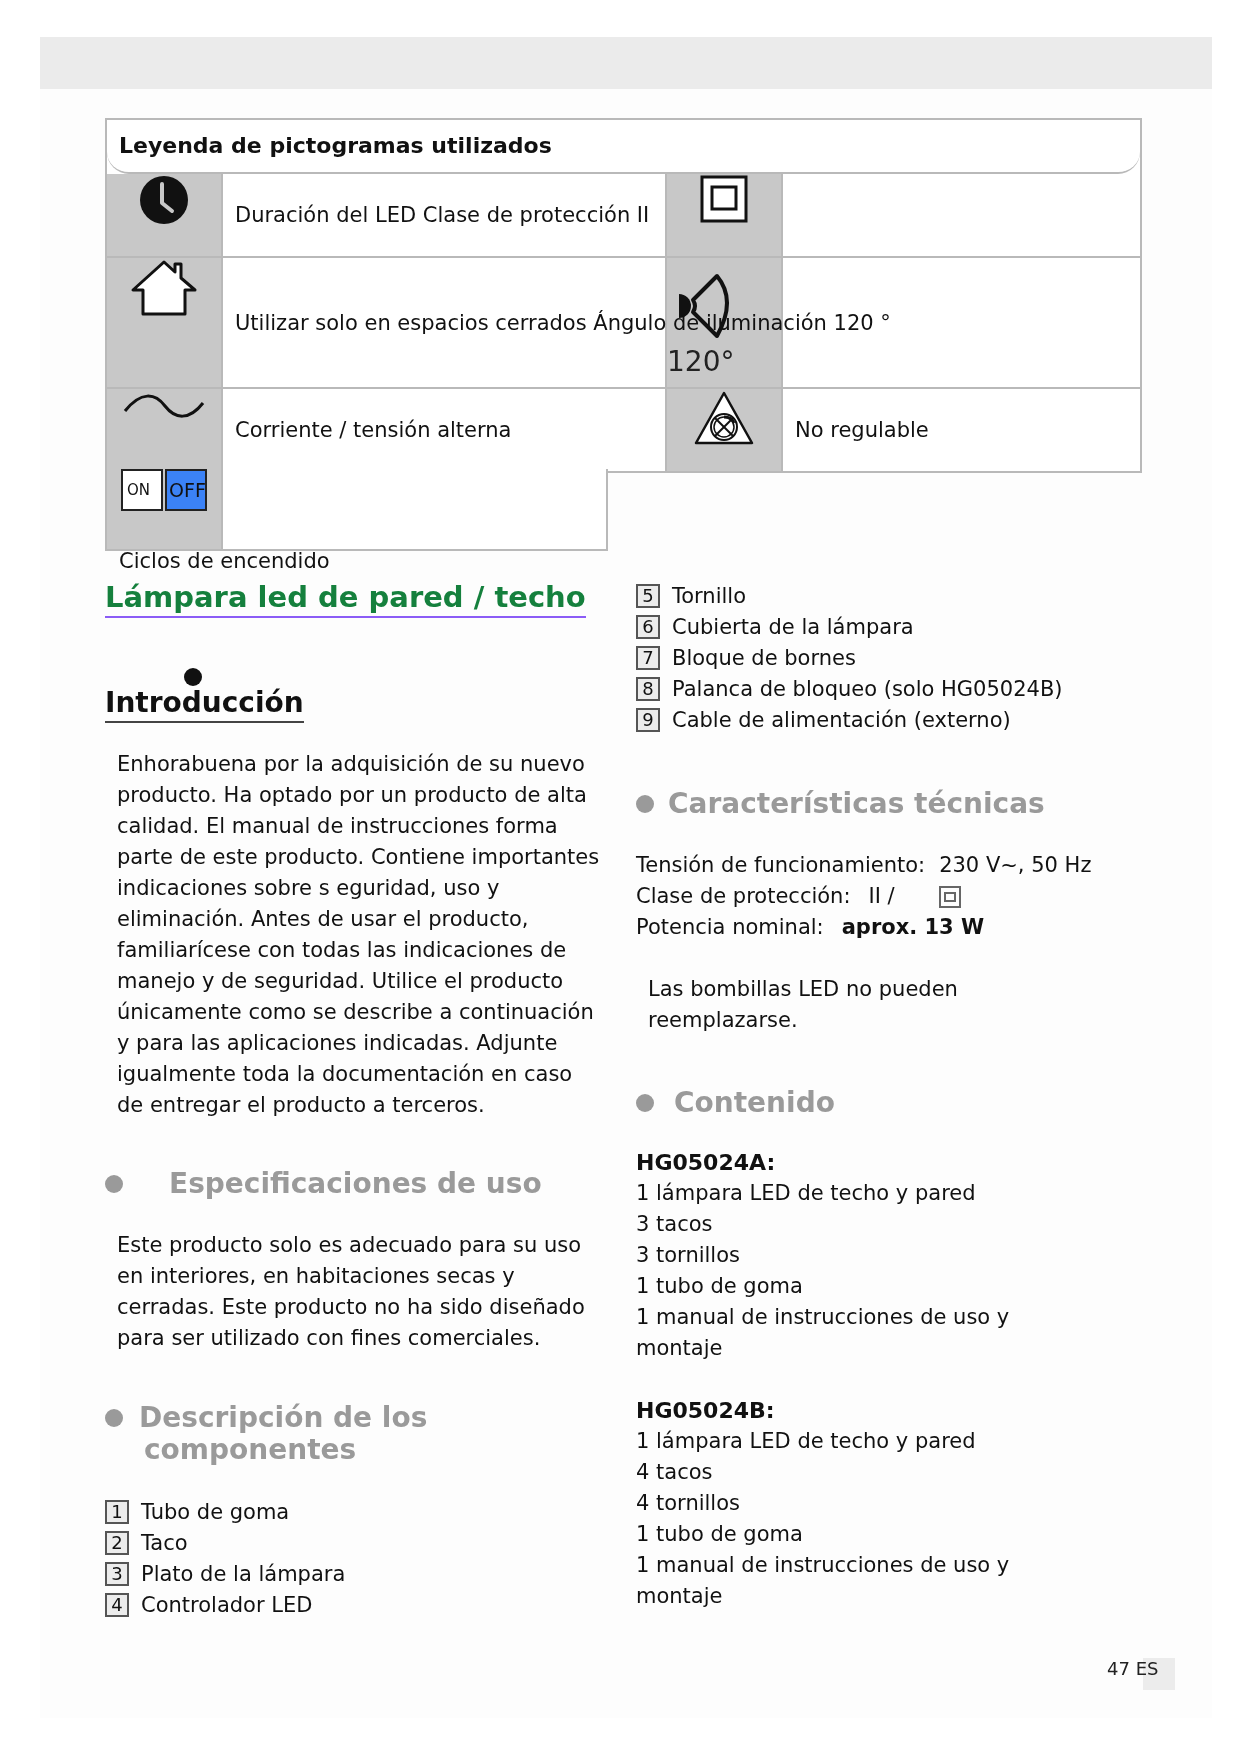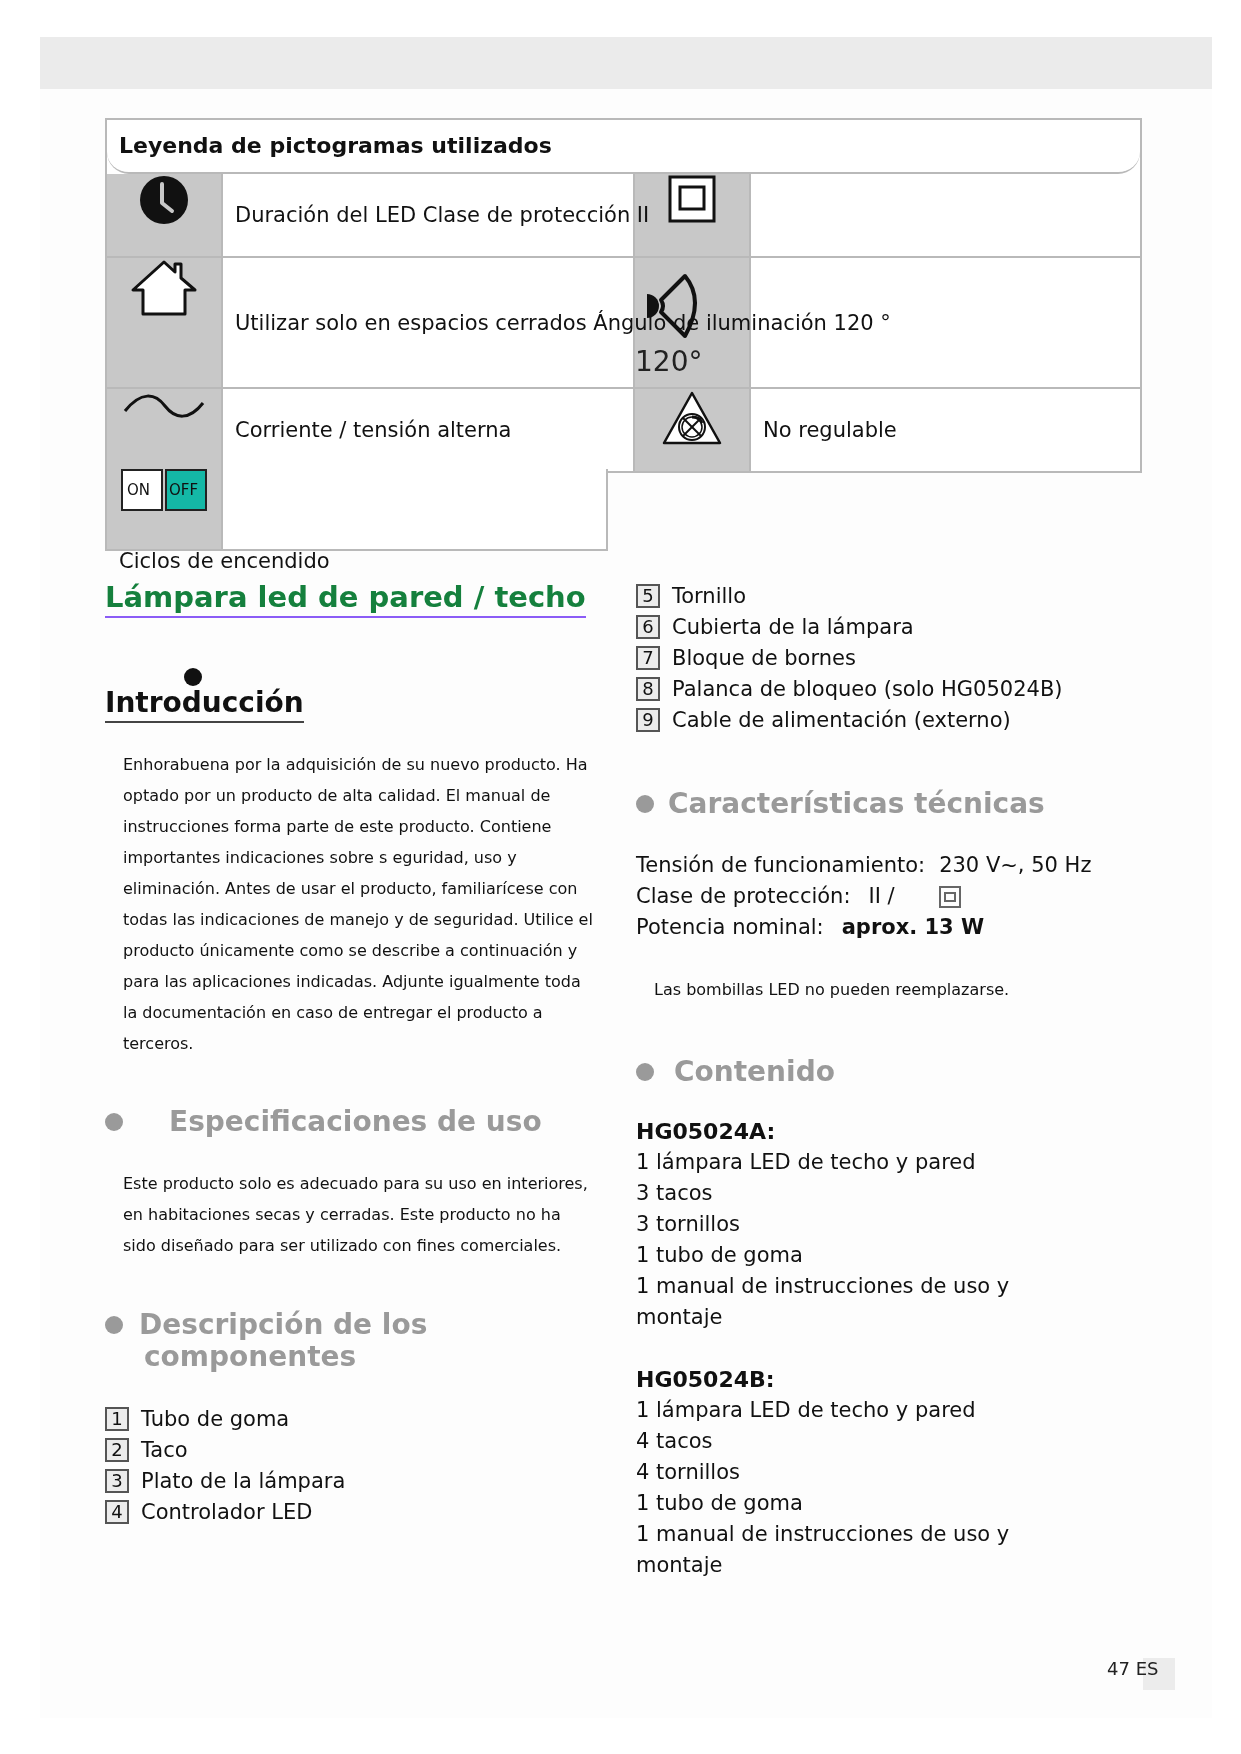--- a/index.html
+++ b/index.html
@@ -28,21 +28,21 @@
     border-bottom: 2px solid #b9b9b9;
     border-radius: 22px;
   }
   .legend-row { display: flex; border-bottom: 2px solid #b9b9b9; }
   .legend-row:last-child { border-bottom: none; }
   .icon-cell {
     width: 114px; background: #c8c8c8; border-right: 2px solid #b9b9b9;
     display: flex; justify-content: center; flex: none;
   }
   .text-cell {
-    width: 412px; display: flex; align-items: center; padding-left: 12px;
+    width: 444px; display: flex; align-items: center; padding-left: 12px;
     font-size: 21px; white-space: nowrap; flex: none; box-sizing: border-box;
     border-right: 2px solid #b9b9b9; overflow: visible; position: relative; z-index: 2;
   }
   .text-cell.last { border-right: none; flex: 1; }
   .r1 { height: 82px; }
   .r2 { height: 129px; }
   .r3 { height: 82px; }
   .legend-last {
     position: absolute; left: 105px; top: 469px; width: 503px; height: 82px;
     border: 2px solid #b9b9b9; border-top: none; background: #fff; display: flex; box-sizing: border-box; flex-direction: column;
@@ -58,21 +58,21 @@
   }
   .section-h {
     display: flex; align-items: center; font-weight: bold; font-size: 28px; margin: 0;
   }
   .bullet { width: 18px; height: 18px; border-radius: 50%; display: inline-block; flex: none; }
   .section-h.dark { color: #111; }
   .section-h.dark .bullet { background: #111; }
   .section-h.grey { color: #9a9a9a; }
   .section-h.grey .bullet { background: #9a9a9a; }
   .h-underline { border-bottom: 2px solid #444; padding-bottom: 2px; display: inline-flex; flex-direction: column; }
-  p.body { font-size: 16px; line-height: 31px; margin: 18px; color: #111; }
+  p.body { font-size: 21px; line-height: 31px; margin: 12px; color: #111; }
   .num-list { margin: 0; padding: 0; list-style: none; }
   .num-list li { display: flex; align-items: center; font-size: 21px; height: 31px; }
   .num-box {
     width: 24px; height: 24px; border: 2px solid #555; background: #ececec;
     display: inline-flex; align-items: center; justify-content: center;
     font-size: 18px; margin-right: 12px; flex: none; box-sizing: border-box;
   }
   .spec-line { font-size: 21px; line-height: 31px; display: flex; align-items: center; }
   .class2-small {
     width: 22px; height: 22px; border: 2px solid #666; display: inline-flex;
@@ -148,21 +148,21 @@
         </svg>
     </div>
     <div class="text-cell last">No regulable</div>
   </div>
 </div>
 
 <div class="legend-last">
   <div class="icon-cell">
     <div style="display:flex;">
       <div style="width:42px;height:42px;border:2px solid #222;background:#fff;box-sizing:border-box;display:flex;align-items:center;font-size:15px;padding-left:4px;">ON</div>
-      <div style="width:42px;height:42px;border:2px solid #222;background:#14b8a6;box-sizing:border-box;display:flex;align-items:center;font-size:15px;padding-left:2px;margin-left:2px;">OFF</div>
+      <div style="width:42px;height:42px;border:2px solid #222;background:#3b82f6;box-sizing:border-box;display:flex;align-items:center;font-size:19px;padding-left:2px;margin-left:2px;">OFF</div>
     </div>
   </div>
   <div class="text-cell" style="border-right:none;">Ciclos de encendido</div>
 </div>
 
 <div class="col left">
   <h1 class="doc-title">Lámpara led de pared / techo</h1>
 
   <div style="margin-top:50px;">
     <h2 class="section-h dark h-underline">

